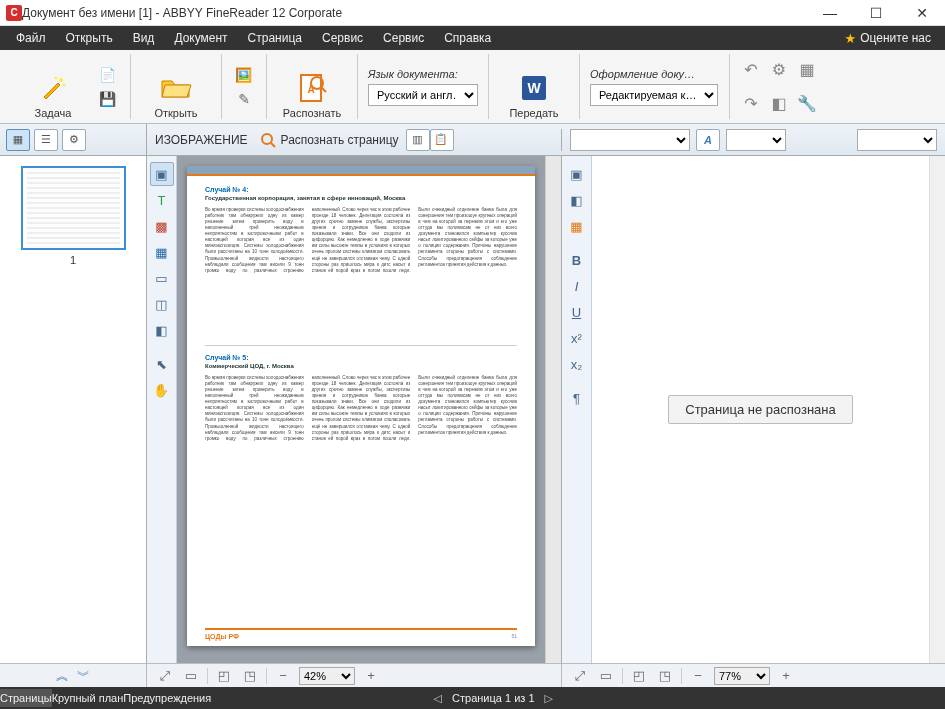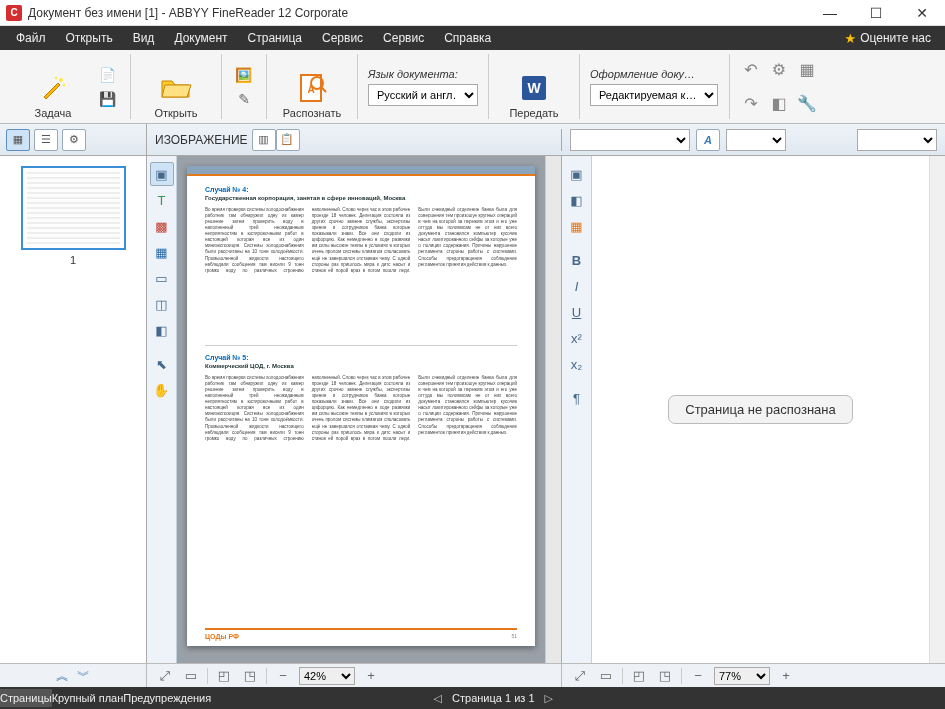--- a/index.html
+++ b/index.html
@@ -1,21 +1,21 @@
 <!DOCTYPE html>
 <html><head>
 <meta charset="utf-8">
 <style>
 * { margin: 0; padding: 0; box-sizing: border-box; font-family: "Segoe UI", Tahoma, sans-serif; }
 body { background: #f0f0f0; width: 945px; height: 709px; overflow: hidden; display: flex; flex-direction: column; }
 
 
 .titlebar { height: 26px; background: #fff; display: flex; align-items: center; padding: 0 0 0 6px; border-bottom: 1px solid #ddd; }
 .titlebar .app-icon { width: 16px; height: 16px; background: #d32f2f; border-radius: 2px; display: flex; align-items: center; justify-content: center; color: #fff; font-size: 10px; font-weight: bold; }
-.titlebar .title-text { font-size: 12px; margin-left: 6px; flex: 1; color: #333; }
+.titlebar .title-text { font-size: 12px; flex: 1; color: #333; }
 .titlebar .win-controls { display: flex; }
 .titlebar .win-btn { width: 46px; height: 26px; display: flex; align-items: center; justify-content: center; font-size: 14px; color: #333; }
 
 
 .menubar { height: 24px; background: #333; display: flex; align-items: center; padding: 0 6px; }
 .menubar .menu-item { color: #eee; font-size: 12px; padding: 3px 10px; cursor: default; }
 .menubar .spacer { flex: 1; }
 .menubar .rate-us { color: #eee; font-size: 12px; display: flex; align-items: center; gap: 4px; padding-right: 8px; }
 .menubar .star { color: #ffc107; font-size: 13px; }
 
@@ -67,21 +67,21 @@
 .doc-page .cols { column-count: 3; column-gap: 8px; font-size: 4.5px; line-height: 1.35; color: #444; text-align: justify; }
 .doc-page .cols.blk { height: 130px; overflow: hidden; }
 .doc-page .cols.blk2 { height: 210px; overflow: hidden; }
 .doc-page .topbar { height: 10px; background: #8aa4bc; margin: -16px -18px 10px; border-bottom: 2px solid #e67817; }
 .doc-page .footer { position: absolute; bottom: 6px; left: 18px; right: 18px; border-top: 2px solid #e67817; padding-top: 3px; font-size: 5px; color: #888; display: flex; justify-content: space-between; }
 .right-scroll { width: 16px; background: #e8e8e8; border-left: 1px solid #ccc; }
 
 .text-panel { width: 384px; border-left: 1px solid #aaa; display: flex; background: #fff; }
 .tp-tools { width: 30px; background: #eef3f9; border-right: 1px solid #c3d0dd; display: flex; flex-direction: column; align-items: center; padding-top: 6px; gap: 2px; }
 .tp-content { flex: 1; display: flex; align-items: center; justify-content: center; }
-.not-recognized { border: 1px solid #bbb; background: #f3f3f3; padding: 6px 16px; font-size: 13px; color: #333; border-radius: 7px; }
+.not-recognized { border: 1px solid #bbb; background: #f3f3f3; padding: 6px 16px; font-size: 13px; color: #333; border-radius: 2px; }
 .tp-scroll { width: 16px; background: #f0f0f0; border-left: 1px solid #ddd; }
 
 
 .zoombar { height: 24px; background: #eef1f5; border-top: 1px solid #bbb; display: flex; }
 .zoombar .zleft { width: 147px; border-right: 1px solid #bbb; display: flex; align-items: center; justify-content: center; gap: 8px; font-size: 13px; color: #5b8abb; }
 .zoombar .zmid { flex: 1; display: flex; align-items: center; gap: 6px; padding: 0 8px; }
 .zoombar .zright { width: 384px; border-left: 1px solid #bbb; display: flex; align-items: center; gap: 6px; padding: 0 8px; }
 .zicon { width: 20px; height: 20px; display: flex; align-items: center; justify-content: center; font-size: 13px; color: #666; }
 .zsep { width: 1px; height: 16px; background: #ccc; }
 .zselect { width: 56px; height: 18px; font-size: 11px; border: 1px solid #aaa; }
@@ -207,20 +207,29 @@
 </div>
 
 <div class="subbar">
   <div class="subbar-left">
     <div class="sb-btn active">▦</div>
     <div class="sb-btn">☰</div>
     <div class="sb-btn">⚙</div>
   </div>
   <div class="subbar-mid">
     <span class="sec-title">ИЗОБРАЖЕНИЕ</span>
+    <div class="recognize-btn">
+      <span class="ricon">
+        <svg width="18" height="18" viewBox="0 0 18 18">
+            <circle cx="8" cy="8" r="5" fill="none" stroke="#e67817" stroke-width="2"></circle>
+            <path d="M12 12 l4 4" stroke="#e67817" stroke-width="2"></path>
+          </svg>
+      </span>
+      <span>Распознать страницу</span>
+    </div>
     <div class="sb-btn">▥</div>
     <div class="sb-btn">📋</div>
   </div>
   <div class="subbar-right">
     <select class="dropdown" style="width:120px"><option></option></select>
     <div class="sb-btn" style="color:#3a7db8;font-style:italic;font-weight:bold">A</div>
     <select class="dropdown" style="width:60px"><option></option></select>
     <div style="flex:1"></div>
     <select class="dropdown" style="width:80px"><option></option></select>
   </div>

